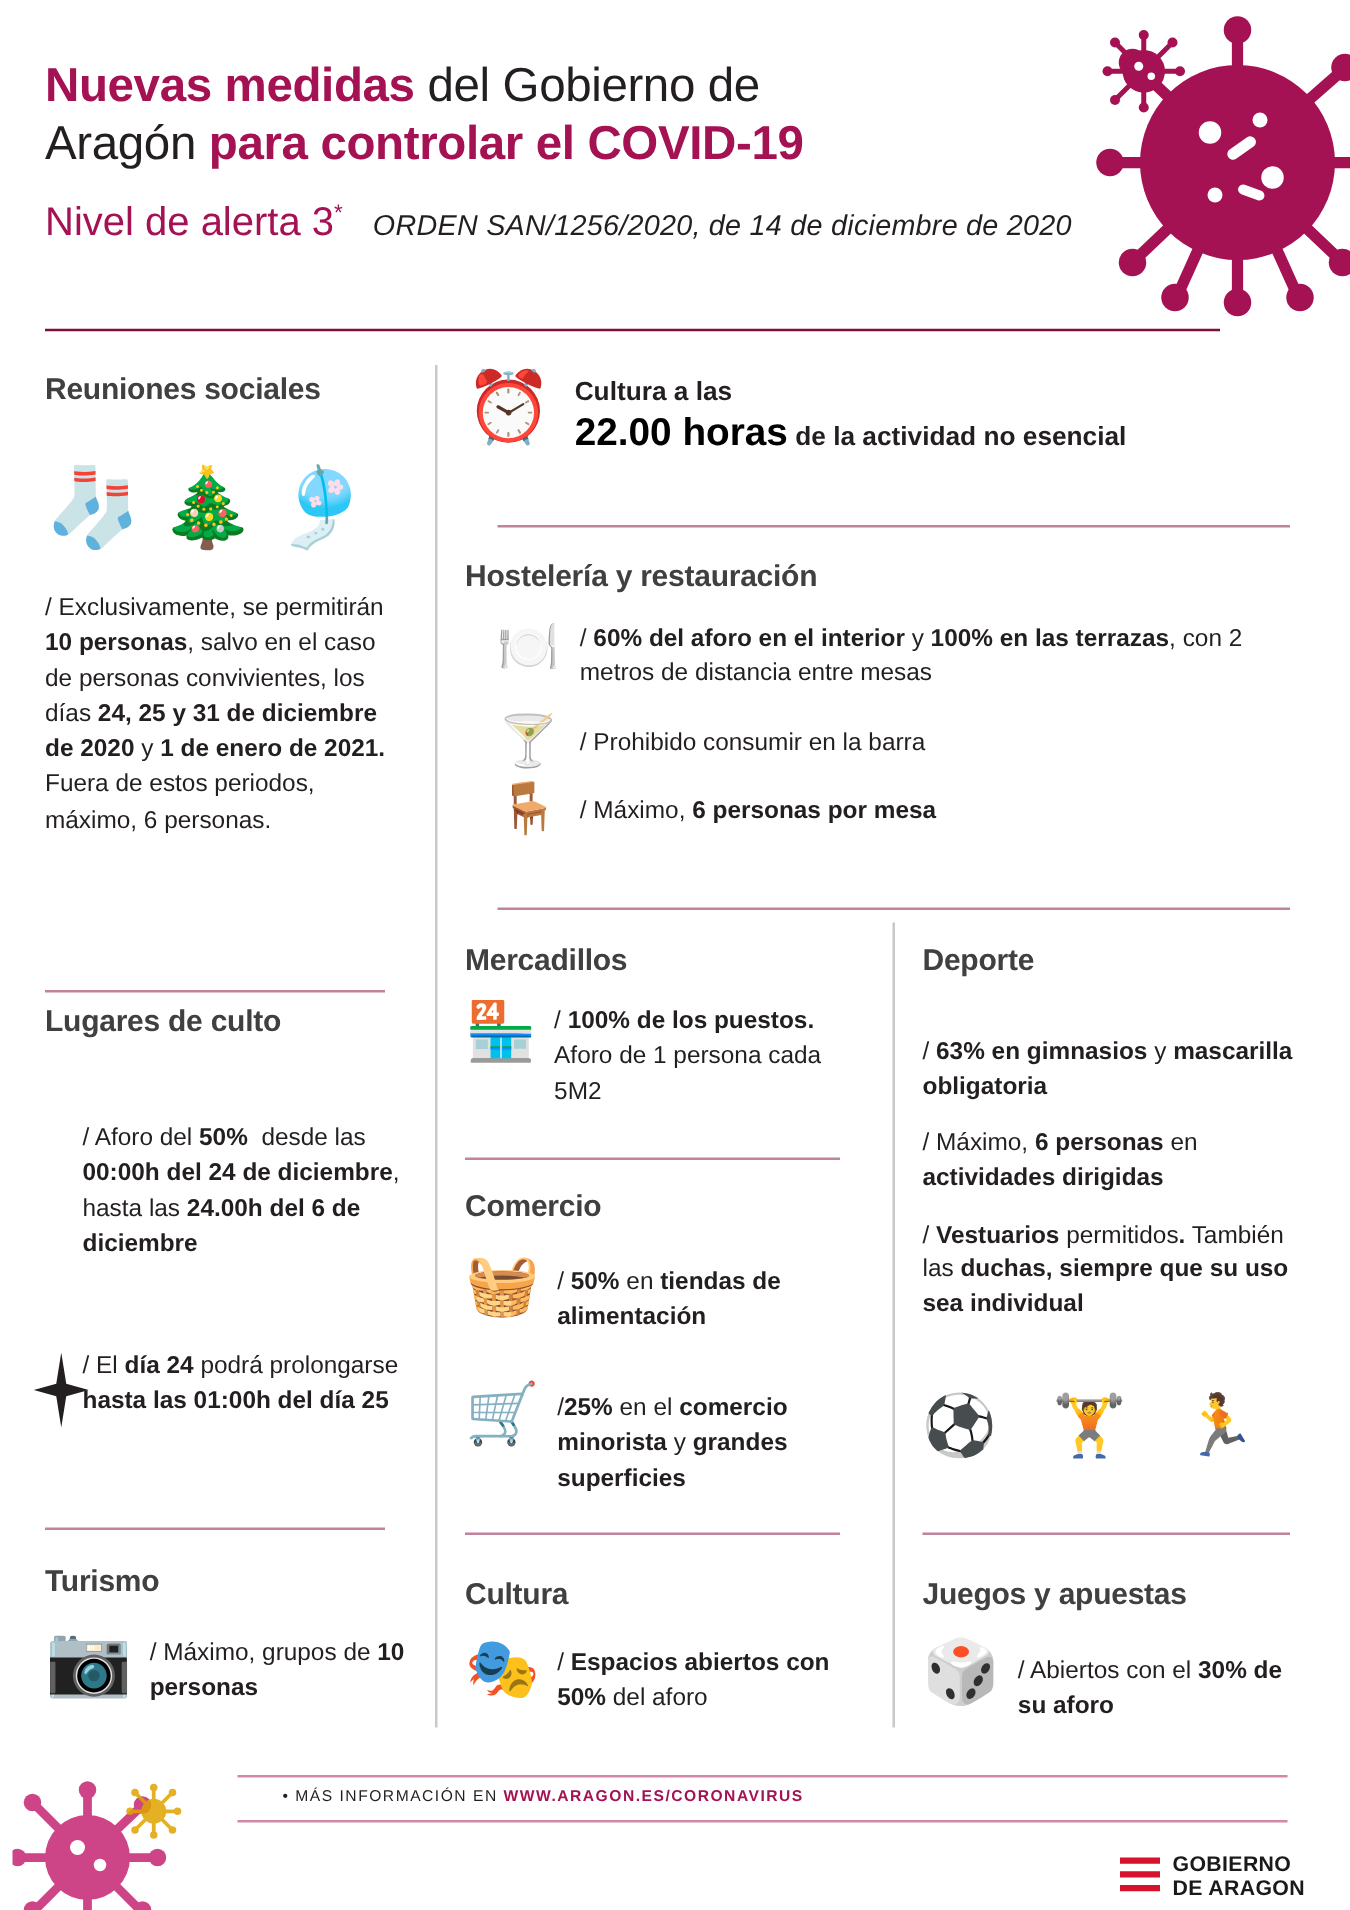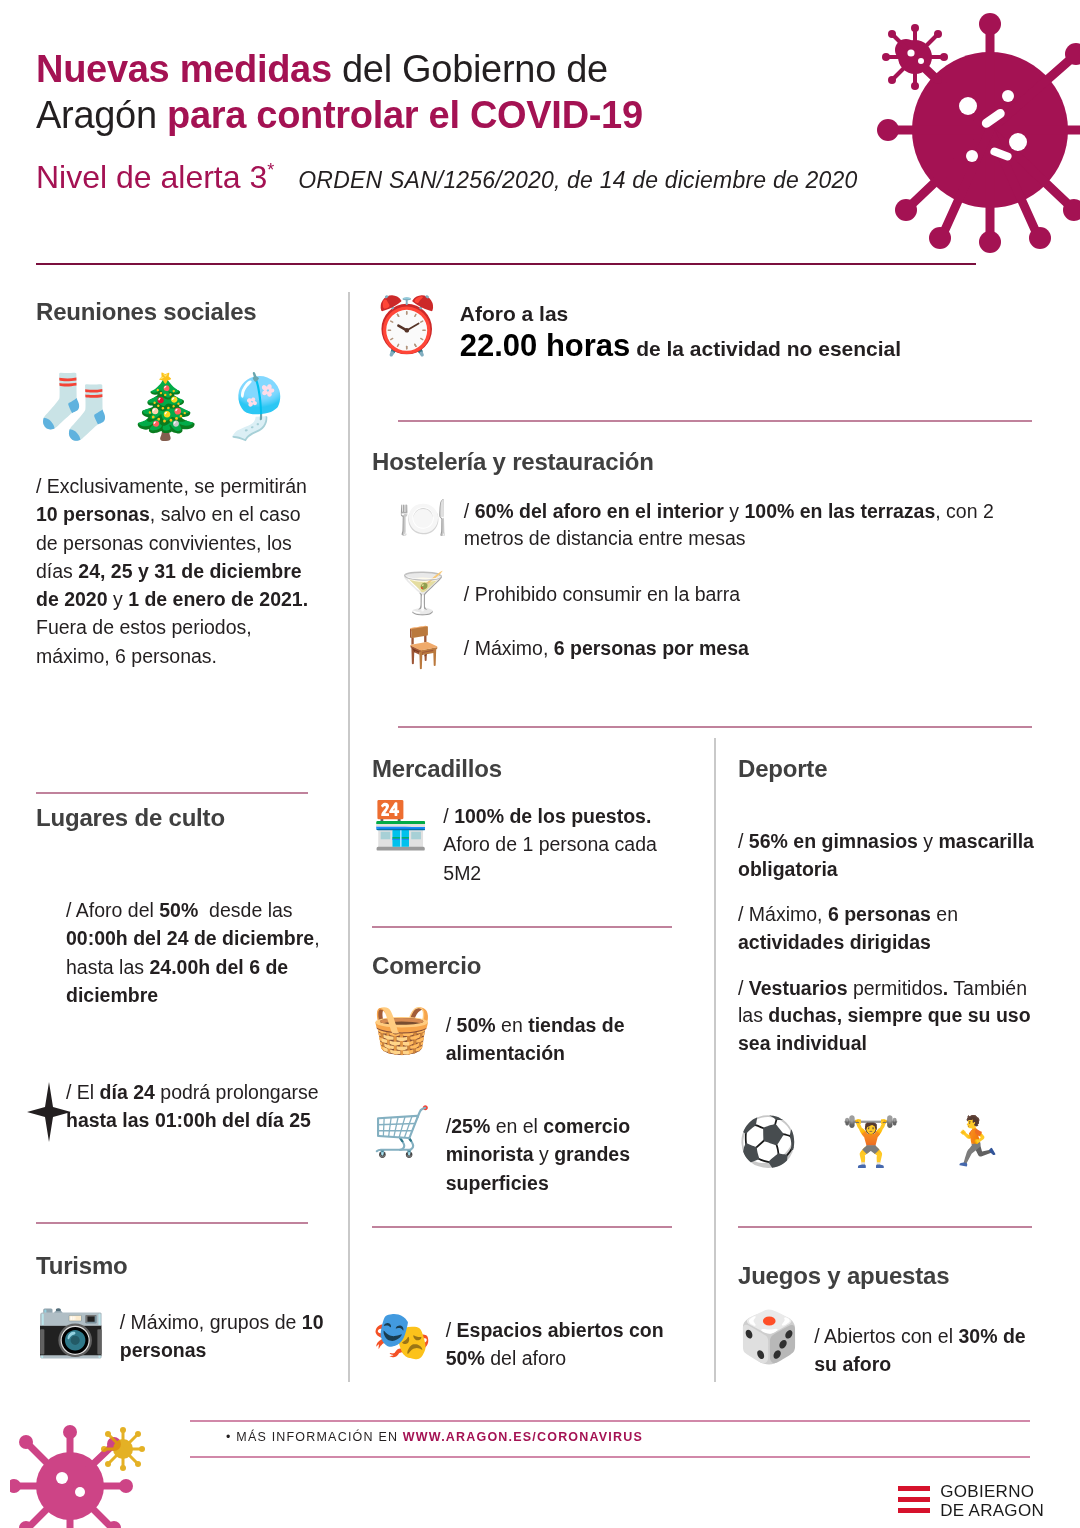--- a/index.html
+++ b/index.html
@@ -171,21 +171,21 @@
     position: absolute; left: 190px; top: 1436px; width: 840px; height: 1.5px; background: #a41253; opacity:.5;
   }
   .gob-logo {
     position: absolute; right: 36px; top: 1462px;
     display: flex; align-items: center; gap: 10px;
   }
   .gob-flag { width: 32px; height: 34px; position: relative; }
   .gob-flag i {
     position: absolute; left: 0; width: 100%; height: 5.2px; background: #d6122c;
   }
-  .gob-text { font-weight: 400; font-size: 17px; line-height: 1.12; color: #1a1a1a; letter-spacing: .3px; }
+  .gob-text { font-weight: 700; font-size: 17px; line-height: 1.12; color: #1a1a1a; letter-spacing: .3px; }
 
   .emoji { line-height: 1; display: inline-block; }
 </style>
 </head>
 <body>
 
 <div class="page">
 
   <svg class="virus" style="right:-20px; top:-10px;" width="260" height="290" viewBox="0 0 260 290">
     <g fill="#a41253">
@@ -314,21 +314,21 @@
     </div>
   </div>
   <div class="header-rule"></div>
 
   <div class="vrule" style="left:348px; top:272px; height:1090px;"></div>
   <div class="vrule" style="left:714px; top:718px; height:644px;"></div>
 
   <div id="cierre-block">
     <div class="emoji" style="font-size:56px;">⏰</div>
     <div class="cierre-text" style="padding-top:4px;">
-      <div class="line1">Aforo a las</div>
+      <div class="line1">Cultura a las</div>
       <div class="line2">
         <span class="big">22.00 horas</span><span class="rest"> de la actividad no esencial</span>
       </div>
     </div>
   </div>
 
   <div class="hrule" style="left:398px; top:400px; width:634px;"></div>
 
   <div id="hosteleria">
     <div class="sec-title">Hostelería y restauración</div>
@@ -399,30 +399,33 @@
     <span class="emoji" style="font-size:48px;">🧺</span>
     <span class="body-text" style="padding-top:6px;">/ <b>50%</b> en <b>tiendas de alimentación</b></span>
   </div>
   <div class="col-mid com-item" id="comercio-item-2">
     <span class="emoji" style="font-size:48px;">🛒</span>
     <span class="body-text" style="padding-top:4px;">/<b>25%</b> en el <b>comercio minorista</b> y <b>grandes superficies</b></span>
   </div>
 
   <div class="hrule" style="left:372px; top:1206px; width:300px;"></div>
 
+  <div class="col-mid" id="cultura">
+    <div class="sec-title">Cultura</div>
+  </div>
   <div class="col-mid" id="cultura-item">
     <span class="emoji" style="font-size:48px;">🎭</span>
     <span class="body-text" style="padding-top:4px;">/ <b>Espacios abiertos con 50%</b> del aforo</span>
   </div>
 
   <div class="col-right" id="deporte">
     <div class="sec-title">Deporte</div>
   </div>
   <div class="col-right" id="deporte-items">
-    <div class="dep-item">/ <b>56% en gimnasios</b> y <b>mascarilla obligatoria</b></div>
+    <div class="dep-item">/ <b>63% en gimnasios</b> y <b>mascarilla obligatoria</b></div>
     <div class="dep-item">/ Máximo, <b>6 personas</b> en <b>actividades dirigidas</b></div>
     <div class="dep-item">/ <b>Vestuarios</b> permitidos<b>.</b> También las <b>duchas, siempre que su uso sea individual</b></div>
   </div>
   <div class="col-right" id="deporte-icons">
     <span class="emoji" style="font-size:48px;">⚽</span>
     <span class="emoji" style="font-size:48px;">🏋️</span>
     <span class="emoji" style="font-size:48px;">🏃</span>
   </div>
 
   <div class="hrule" style="left:738px; top:1206px; width:294px;"></div>

